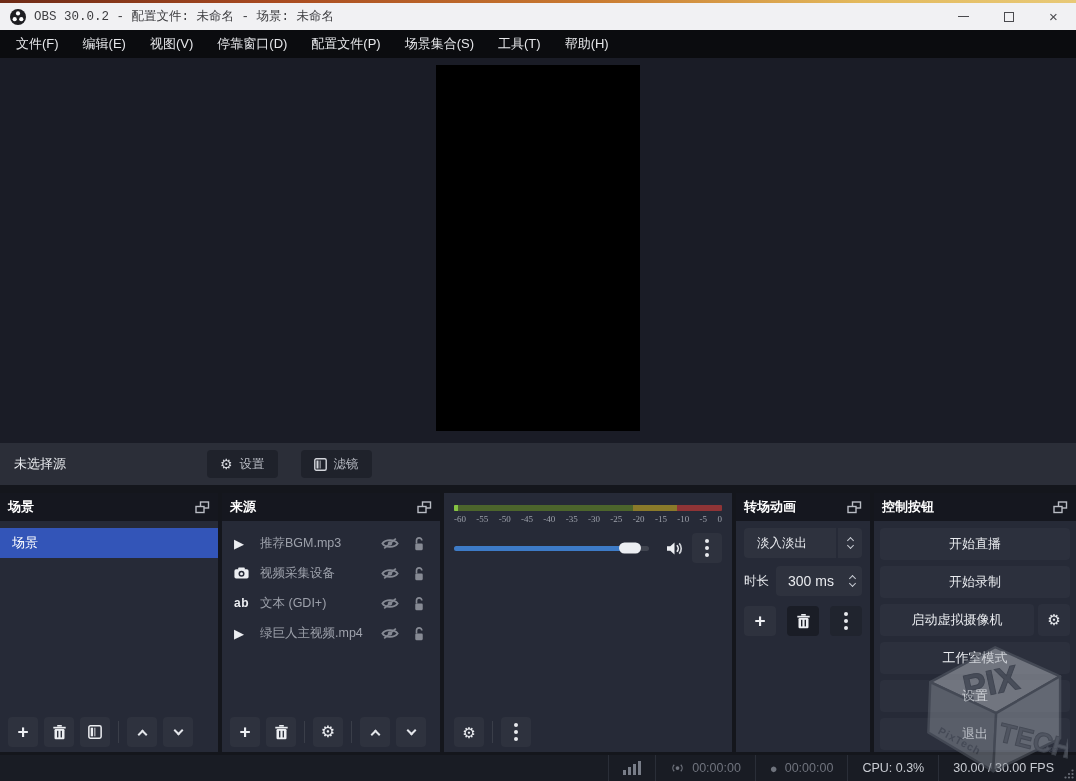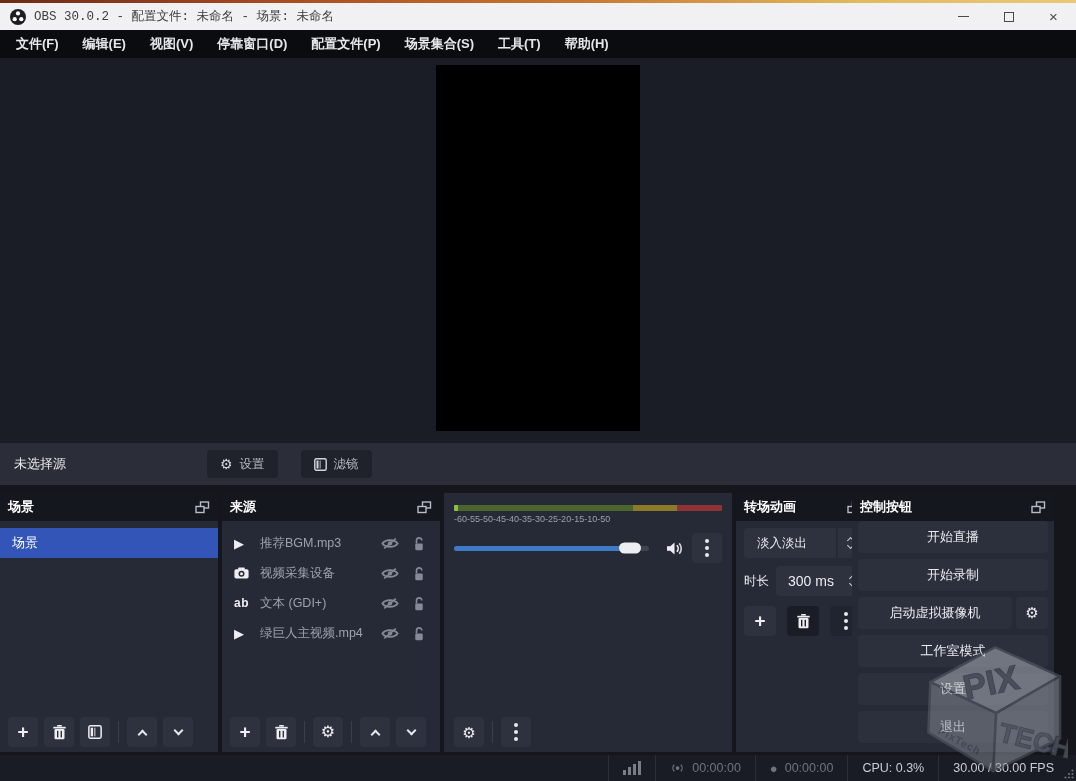--- a/index.html
+++ b/index.html
@@ -17,40 +17,40 @@
     background:#f1f1f3; display:flex; align-items:center; }
   .obs-logo { width:16px; height:16px; margin:0 8px 0 10px; }
   .title-text { font-size:12.5px; color:#3d3d40;font-family:Liberation Mono, monospace; }
   .win-controls { margin-left:auto; display:flex; height:100%; }
   .win-btn { width:45px; height:100%; display:flex; align-items:center; justify-content:center; color:#4a4a4e; }
   .min-glyph { width:11px; height:1.4px; background:#4a4a4e; display:inline-block; }
   .max-glyph { width:10px; height:10px; border:1.2px solid #4a4a4e; display:inline-block; }
   .close-glyph { font-size:15px; line-height:1; }
   
   .menubar { position:absolute; top:30px; left:0; width:100%; height:28px;
-    background:#0b0c0f; display:flex; align-items:center; padding-left:4px;font-weight:bold; }
+    background:#0b0c0f; display:flex; align-items:center; padding-left:4px; }
   .menu-item { color:#e6e7ea; font-size:13px; padding:0 12px; line-height:28px; }
   
   .preview { position:absolute; top:58px; left:0; width:100%; height:385px; background:#1a1c26; }
   .canvas { position:absolute; left:436px; top:7px; width:204px; height:366px; background:#000; }
   
   .selbar { position:absolute; top:443px; left:0; width:100%; height:42px;
     background:#2b2e38; display:flex; align-items:center; }
   .selbar-status { color:#e9ebef; font-size:13px; margin-left:14px; }
   .selbar-btns { position:absolute; left:207px; display:flex; gap:23px; }
   .selbar-btn { height:28px; padding:0 13px; background:#1f222b; border-radius:4px;
     display:flex; align-items:center; gap:7px; color:#b7bac2; font-size:12.5px; }
   .selbar-btn .g { color:#d3d5db; font-size:14px; }
   
   .panel { position:absolute; top:493px; height:259px; background:#262a37; }
   .p-scenes { left:0; width:218px; }
   .p-sources { left:222px; width:218px; }
   .p-mixer { left:444px; width:288px; }
   .p-trans { left:736px; width:134px; }
-  .p-controls { left:852px; width:202px; }
+  .p-controls { left:874px; width:202px; }
   .phead { height:28px; background:#15171f; display:flex; align-items:center;
     justify-content:space-between; padding:0 8px; }
   .phead .ptitle { color:#fff; font-size:13px; font-weight:bold; }
   
   .scene-item { margin-top:7px; height:30px; background:#3355b8; display:flex; align-items:center; }
   .scene-item span { color:#fff; font-size:13px; margin-left:12px; }
   
   .src-rows { padding-top:7px; }
   .src-row { height:30px; display:flex; align-items:center; padding:0 12px 0 12px; }
   .src-type { width:20px; color:#eceef2; font-size:12px; display:flex; align-items:center; }
@@ -78,21 +78,21 @@
   
   .mix-body { padding:6px 10px 0 10px; }
   .mix-row1 { display:flex; justify-content:space-between; align-items:center; }
   .mix-name { color:#e9ebef; font-size:13px; }
   .mix-db { color:#dfe1e6; font-size:13px; }
   .meter { position:relative; margin-top:6px; height:6px; display:flex; border-radius:1px; overflow:hidden; }
   .meter .seg-g { width:66.7%; background:#4c652c; }
   .meter .seg-y { width:16.6%; background:#8a7a2a; }
   .meter .seg-r { width:16.7%; background:#8f3436; }
   .meter .notch { position:absolute; left:0; top:0; width:4px; height:100%; background:#86c344; }
-  .ticks { display:flex; margin-top:3px; }
+  .ticks { display:flex; justify-content:space-between; margin-top:3px;font-family:Liberation Serif, serif; }
   .ticks span { color:#9ca0aa; font-size:9px; }
   .mix-slider-row { display:flex; align-items:center; margin-top:9px; gap:9px; }
   .slider-track { position:relative; flex:1; height:5px; background:#40444f; border-radius:3px; }
   .slider-fill { position:relative; height:100%; background:#3d7bc7; border-radius:3px; }
   .slider-handle { position:absolute; right:-11px; top:50%; transform:translateY(-50%);
     width:22px; height:11px; border-radius:6px; background:#eceef2; }
   .spk { margin-left:8px; color:#eceef2; display:flex; }
   .gears2 { position:relative; color:#eceef2; font-size:15px; line-height:1; }
   
   .trans-body { padding:7px 8px 0 8px; }
@@ -102,21 +102,21 @@
   .tsel-chev { width:24px; margin-left:2px; background:#2e323e; border-radius:0 4px 4px 0;
     display:flex; flex-direction:column; align-items:center; justify-content:center; }
   .dur-row { display:flex; align-items:center; margin-top:8px; }
   .dur-label { color:#e6e8ec; font-size:12.5px; width:32px; }
   .spin { flex:1; height:30px; background:#2e323e; border-radius:4px; display:flex; align-items:center; }
   .spin .val { flex:1; color:#e9ebef; font-size:14px; margin-left:12px; }
   .spin .spin-chev { width:20px; display:flex; flex-direction:column; align-items:center; justify-content:center; }
   .tbtn-row { display:flex; justify-content:space-between; margin-top:10px; }
   .tbtn-row .ibtn { width:32px; }
   
-  .ctl-body { padding:0 6px 0 6px; display:flex; flex-direction:column; gap:6px; }
+  .ctl-body { padding:7px 6px 0 6px; display:flex; flex-direction:column; gap:6px; }
   .ctl-btn { height:32px; background:#2c303d; border-radius:4px; display:flex;
     align-items:center; justify-content:center; color:#e9ebef; font-size:13px; }
   .ctl-vc-row { display:flex; gap:4px; }
   .ctl-vc-row .ctl-btn { flex:1; }
   .ctl-gear { width:32px; height:32px; background:#2c303d; border-radius:4px;
     display:flex; align-items:center; justify-content:center; color:#e9ebef; font-size:15px; }
   
   .statusbar { position:absolute; bottom:0; left:0; width:100%; height:26px;
     background:#191c24; display:flex; justify-content:flex-end; align-items:stretch; }
   .scell { display:flex; align-items:center; padding:0 14px; border-left:1px solid #2a2e38;

